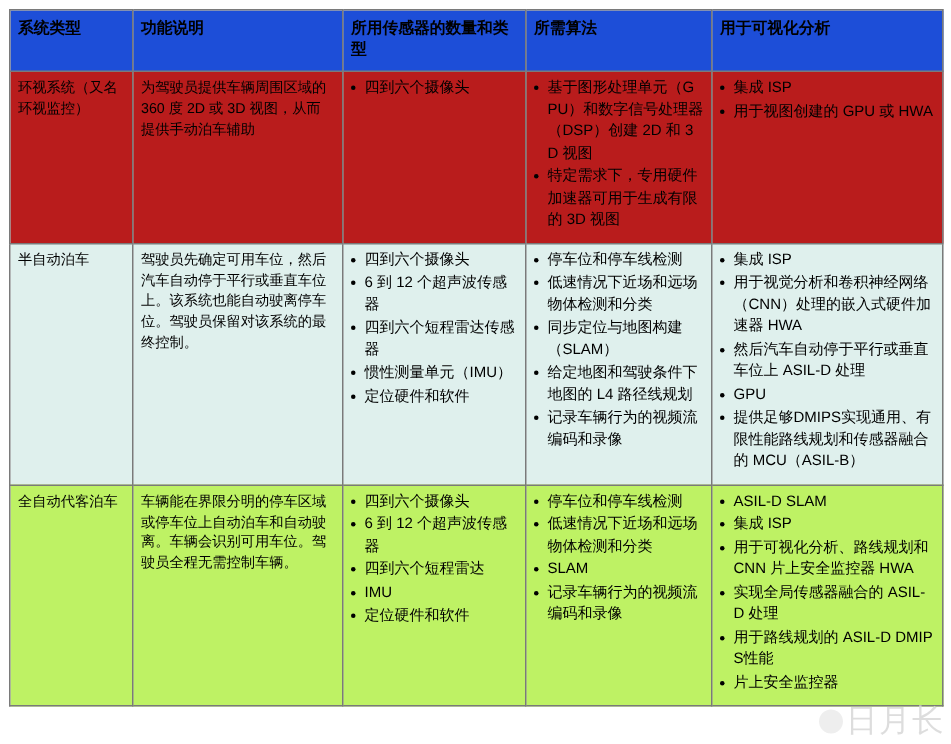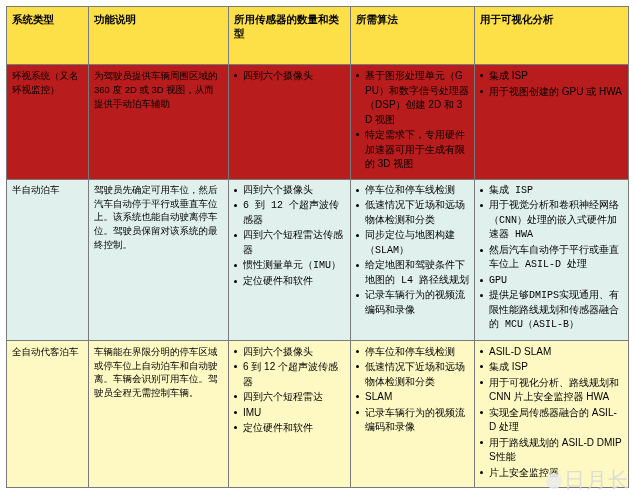--- a/index.html
+++ b/index.html
@@ -29,38 +29,38 @@
   }
   table.matrix th, table.matrix td {
     border: 1px solid #7a7a7a;
     vertical-align: top;
     padding: 4px 5px 6px 5px;
     font-size: 9.5px;
     line-height: 1.45;
     word-break: break-all;
   }
   table.matrix thead th {
-    background: #fde047;
+    background: #1d4ed8;
     font-weight: bold;
     font-size: 10.5px;
     line-height: 1.35;
     text-align: left;
     padding-top: 5px;
-    padding-bottom: 24px;
+    padding-bottom: 7px;
   }
   
   col.c0 { width: 82px; }
   col.c1 { width: 140px; }
   col.c2 { width: 122px; }
   col.c3 { width: 124px; }
   col.c4 { width: 154px; }
 
   tr.row-0 td { background: #b91c1c; }
-  tr.row-1 td { background: #dff0ed; font-family: Liberation Mono, monospace; }
-  tr.row-2 td { background: #fef9c3; }
+  tr.row-1 td { background: #dff0ed; }
+  tr.row-2 td { background: #bef264; }
 
   td.cat {
     font-size: 9.5px;
     line-height: 1.5;
   }
   ul.bullets {
     margin: 0;
     padding: 0;
     list-style: none;
   }

